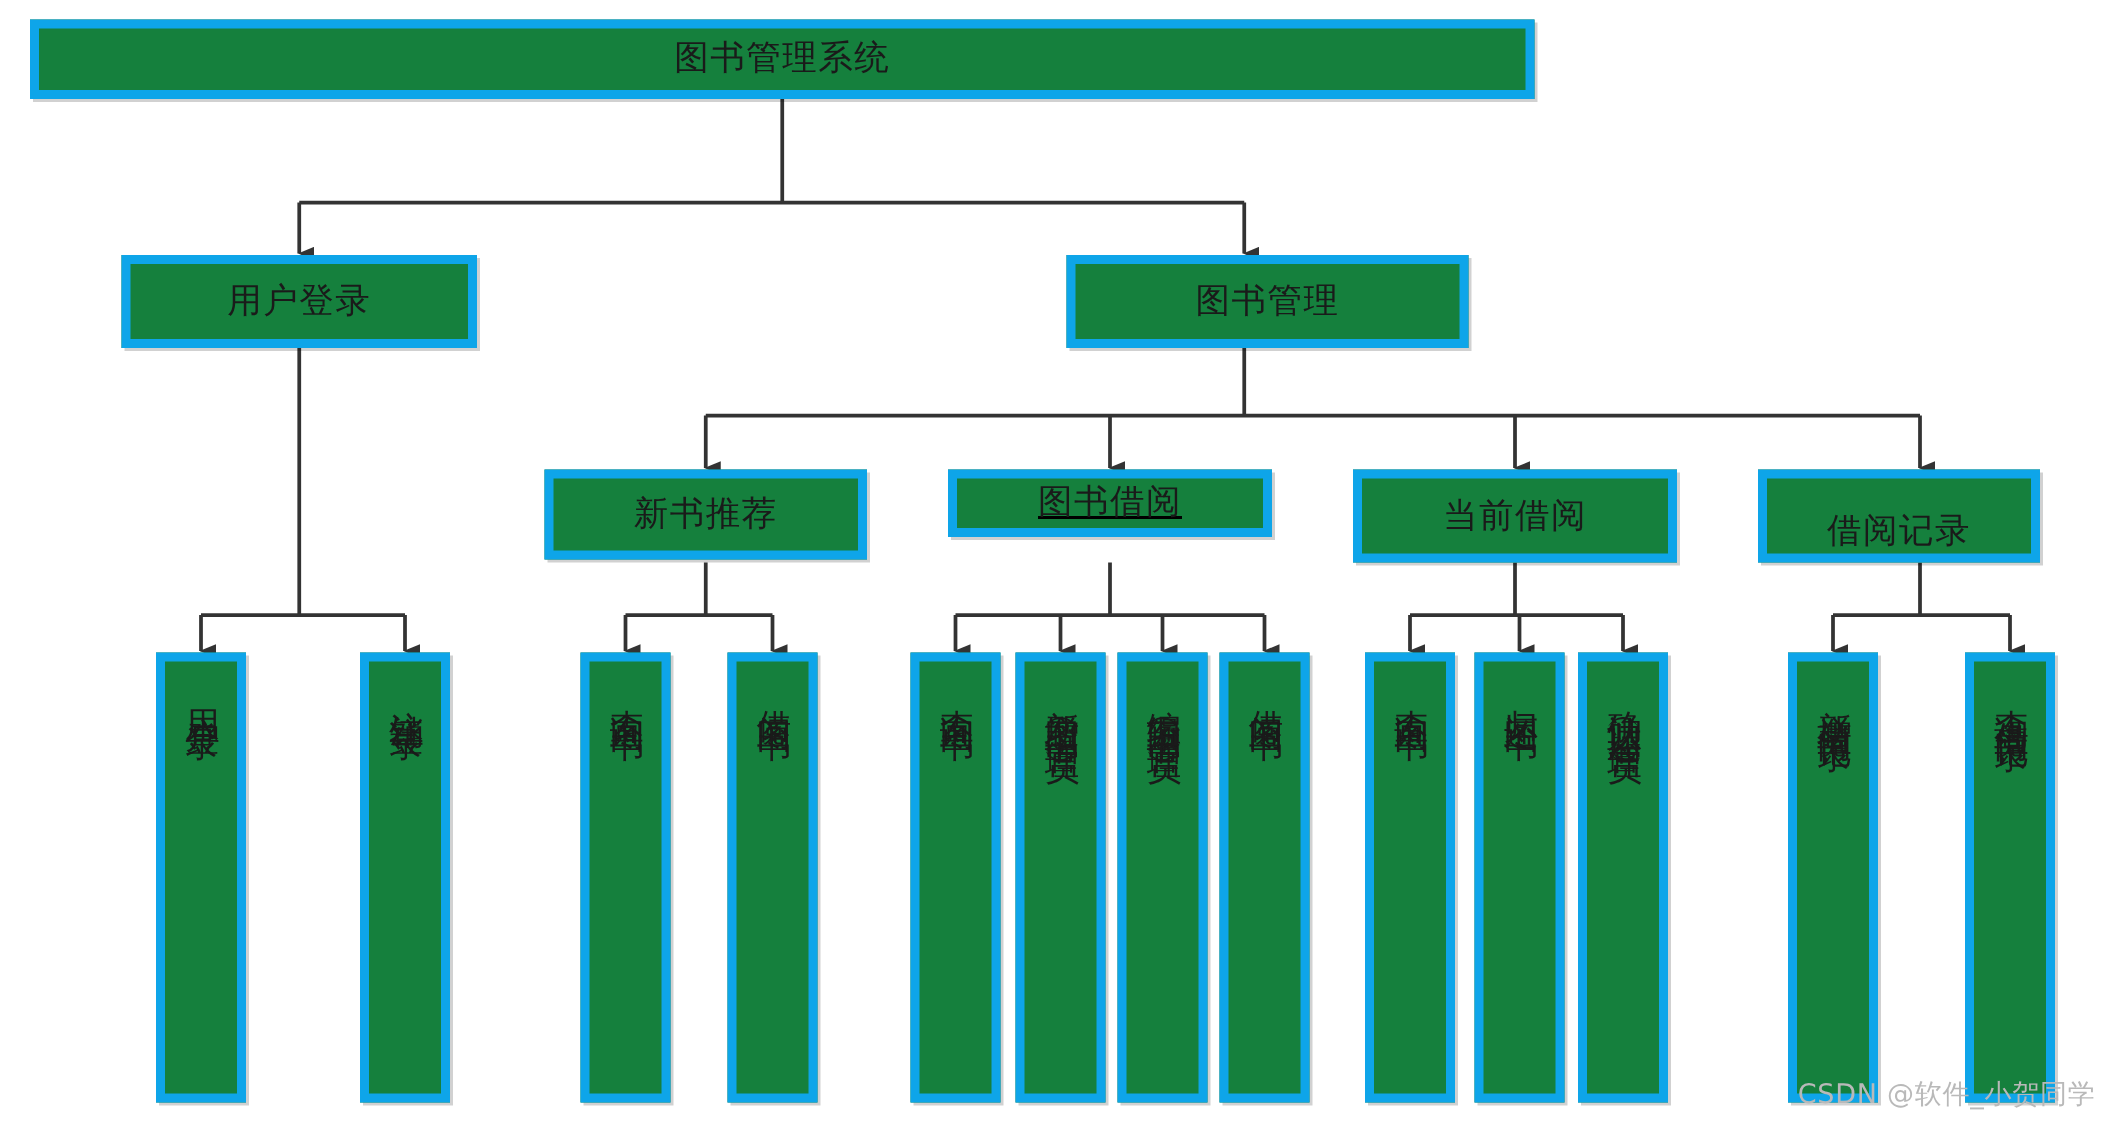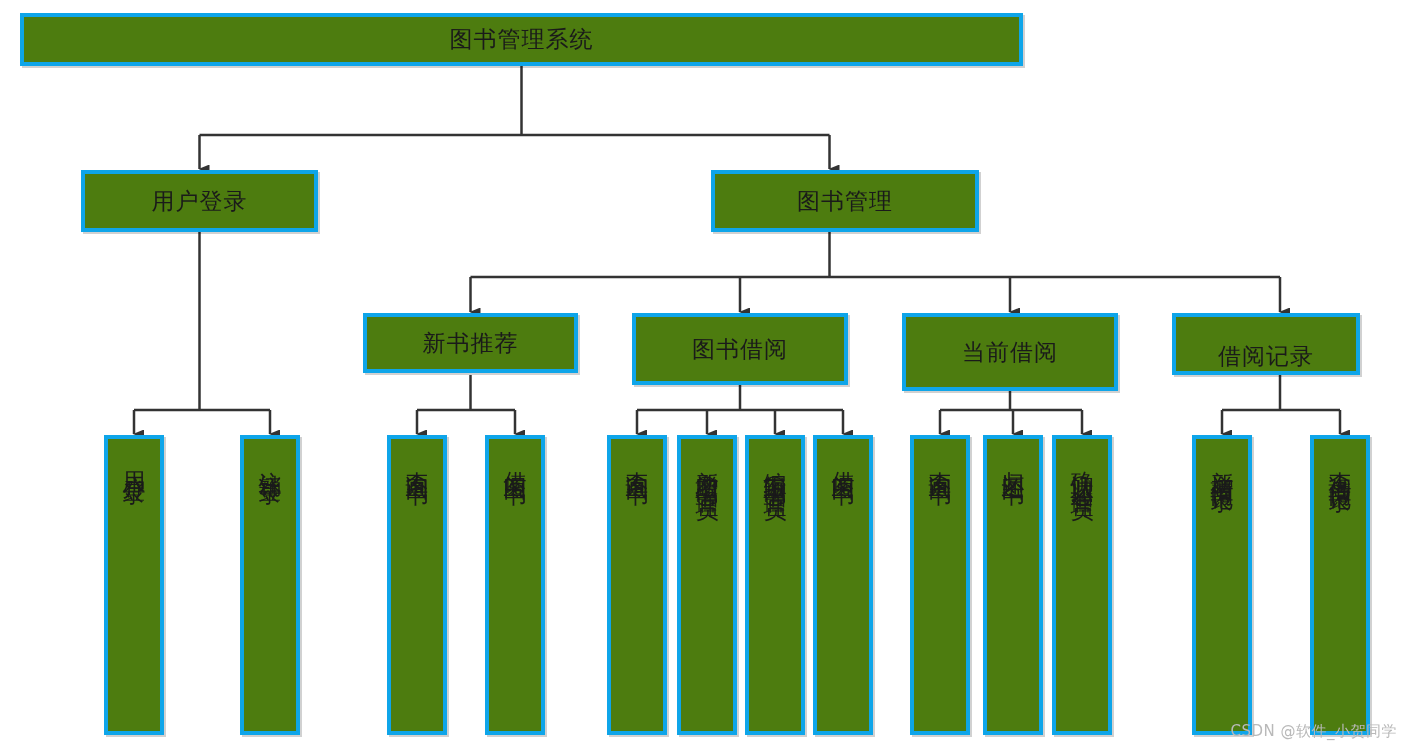--- a/index.html
+++ b/index.html
@@ -21,22 +21,22 @@
     position: absolute;
     left: 0;
     top: 0;
     width: 1405px;
     height: 747px;
     pointer-events: none;
   }
   .node {
     position: absolute;
     box-sizing: border-box;
-    background: #4d7c0f;
-    border: 4px solid #0ea5e9;
+    background: #15803d;
+    border: 6px solid #0ea5e9;
     display: flex;
     align-items: center;
     justify-content: center;
     box-shadow: 2px 2px 0 rgba(0,0,0,0.18);
   }
   .node .label {
     color: #1a1a1a;
     line-height: 1.25;
     text-align: center;
     white-space: nowrap;
@@ -53,21 +53,21 @@
     writing-mode: vertical-rl;
     text-orientation: upright;
     font-size: 23px;
     letter-spacing: 4px;
     line-height: 1;
   }
   #watermark {
     position: absolute;
     right: 8px;
     bottom: 6px;
-    font-size: 15px;
+    font-size: 18px;
     color: #b9b9b9;
     letter-spacing: 0.5px;
     user-select: none;
   }
 </style>
 </head>
 <body>
 
 <div id="canvas">
   <svg id="edges" viewBox="0 0 1405 747" width="1405" height="747" xmlns="http://www.w3.org/2000/svg">
@@ -119,24 +119,24 @@
       </div>
       <div class="node horiz" style="left: 81px; top: 170px; width: 237px; height: 62px;">
         <div class="label">用户登录</div>
       </div>
       <div class="node horiz" style="left: 711px; top: 170px; width: 268px; height: 62px;">
         <div class="label">图书管理</div>
       </div>
       <div class="node horiz" style="left: 363px; top: 313px; width: 215px; height: 60px;">
         <div class="label">新书推荐</div>
       </div>
-      <div class="node horiz" style="left: 632px; top: 313px; width: 216px; height: 72px;">
+      <div class="node horiz" style="left: 632px; top: 313px; width: 216px; height: 45px; text-decoration: underline;">
         <div class="label">图书借阅</div>
       </div>
-      <div class="node horiz" style="left: 902px; top: 313px; width: 216px; height: 78px;">
+      <div class="node horiz" style="left: 902px; top: 313px; width: 216px; height: 62px;">
         <div class="label">当前借阅</div>
       </div>
       <div class="node horiz" style="left: 1172px; top: 313px; width: 188px; height: 62px; align-items: flex-end;">
         <div class="label">借阅记录</div>
       </div>
       <div class="node vert" style="left: 104px; top: 435px; width: 60px; height: 300px;">
         <div class="label">用户登录</div>
       </div>
       <div class="node vert" style="left: 240px; top: 435px; width: 60px; height: 300px;">
         <div class="label">注销登录</div>

